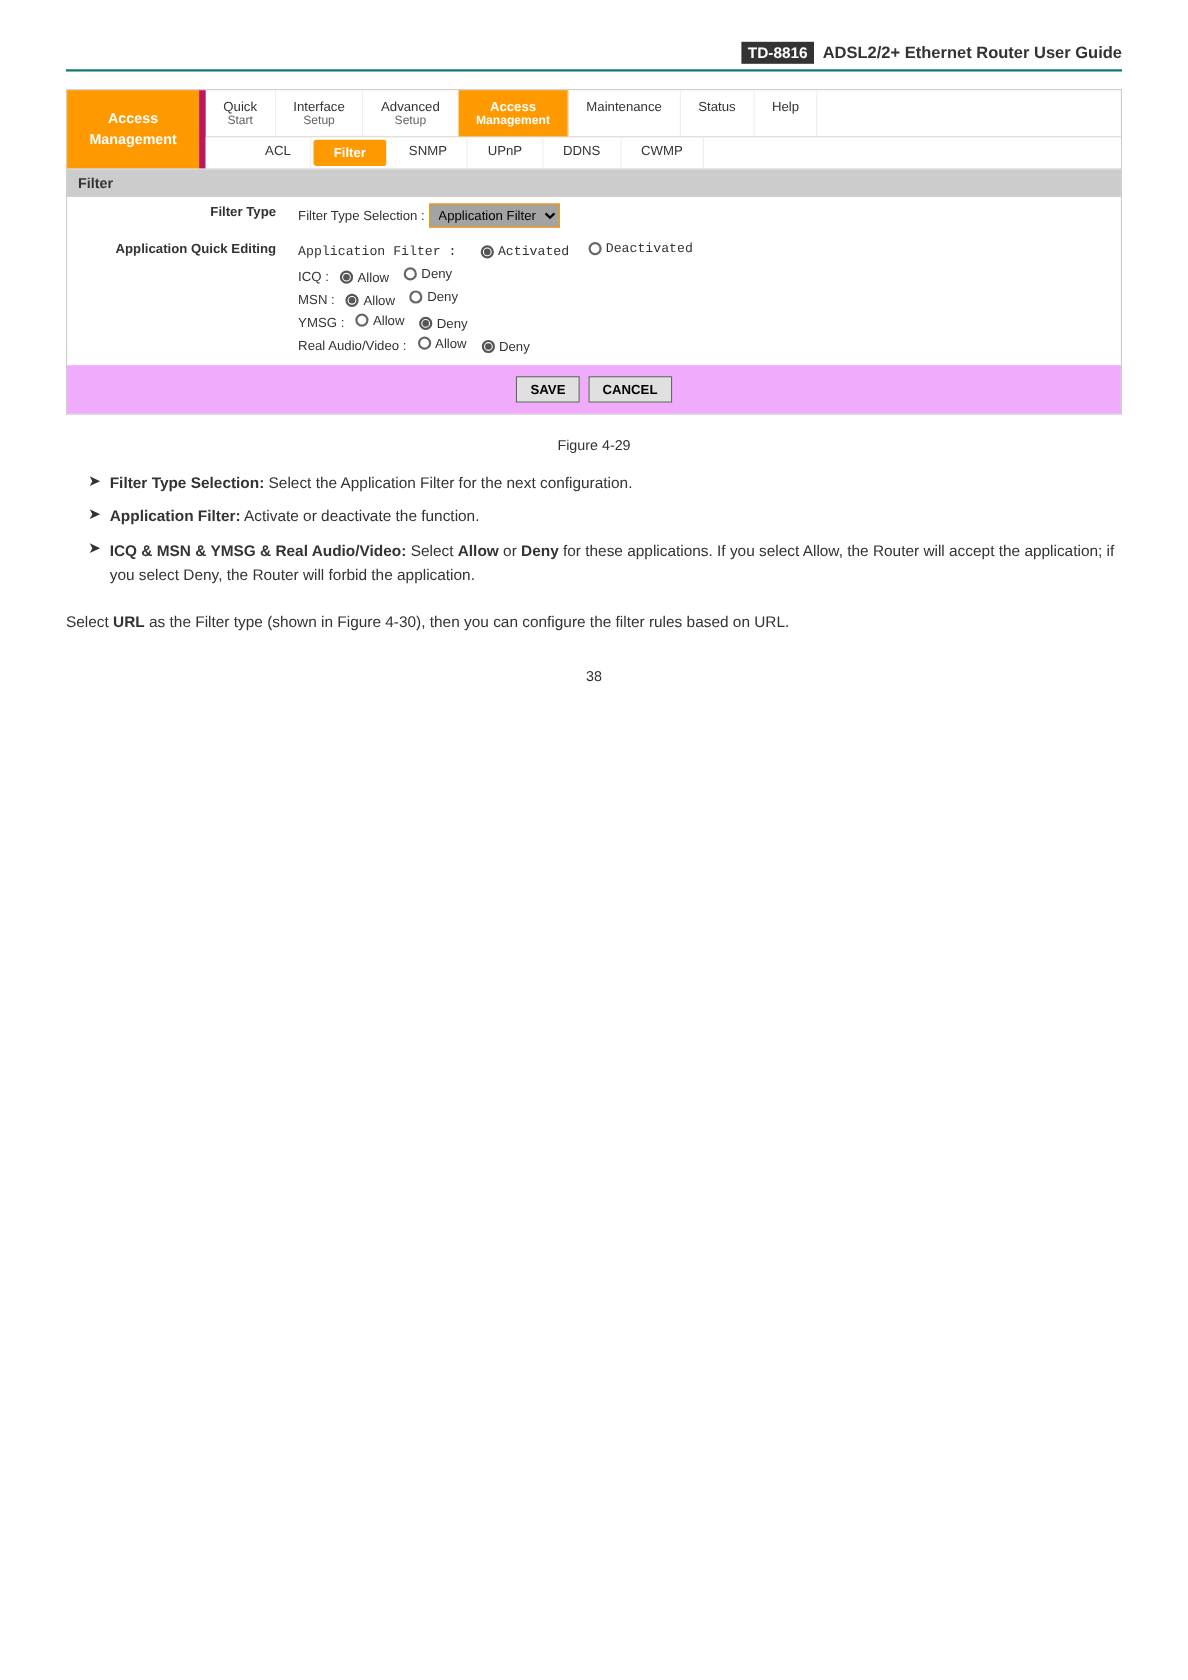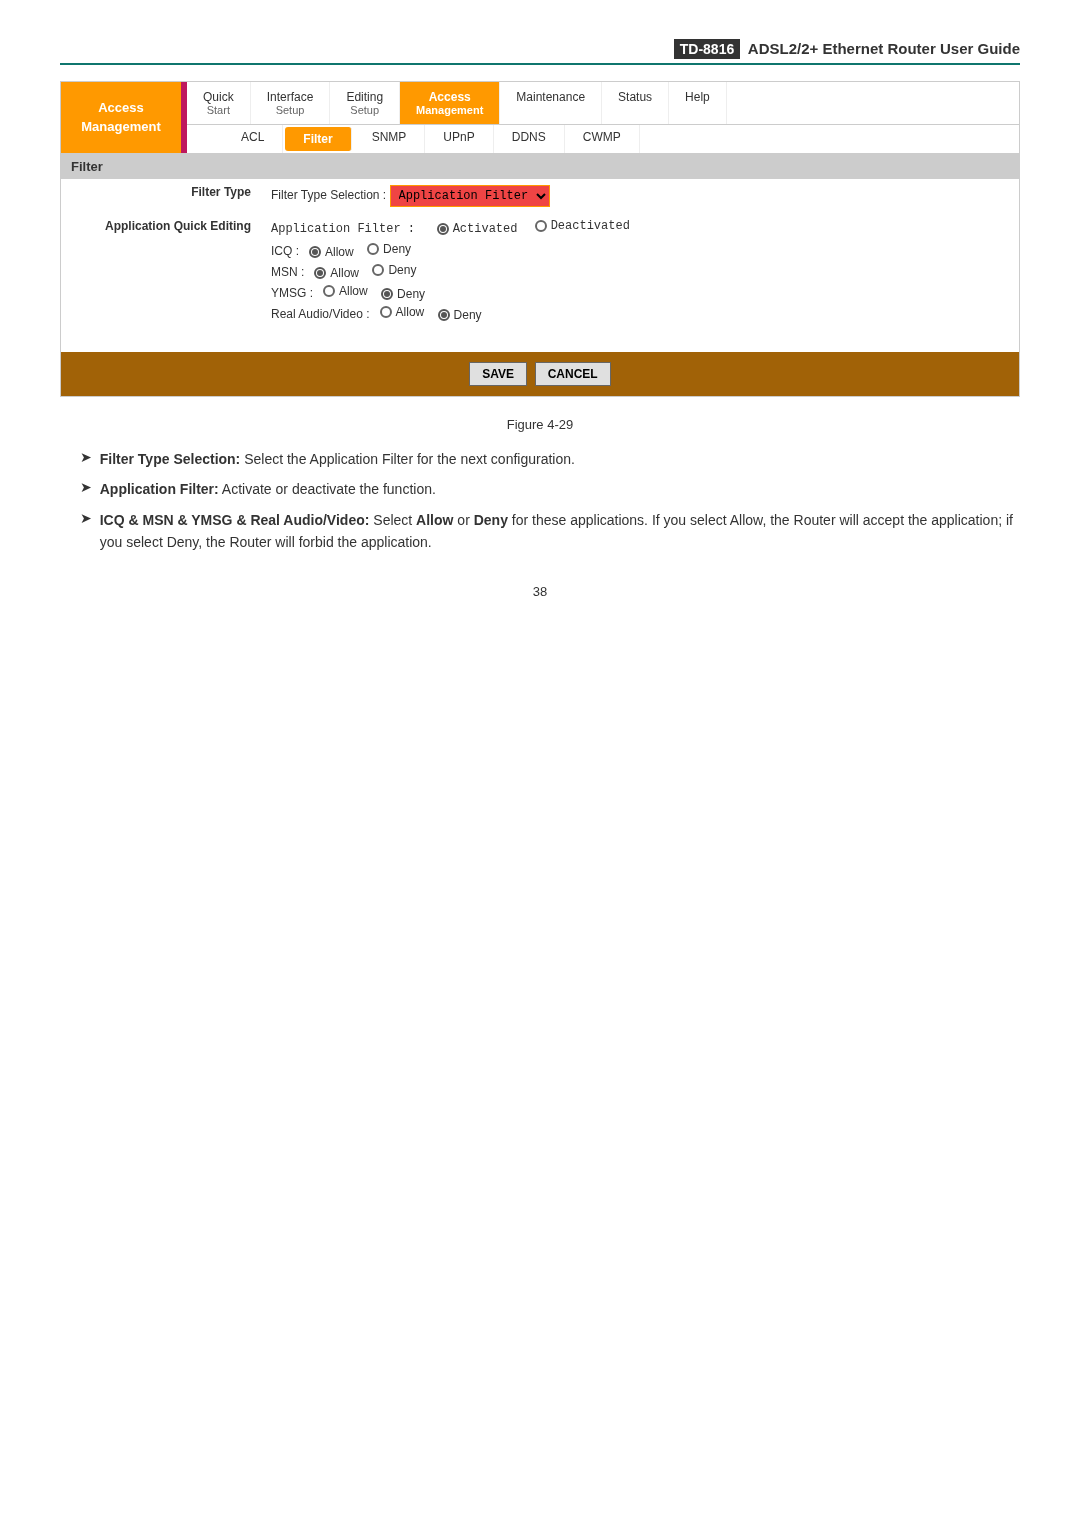--- a/index.html
+++ b/index.html
@@ -165,31 +165,29 @@
       height: 6px;
       border-radius: 50%;
       background: #555;
     }
 
     
     .filter-select {
       border: 1px solid #f90;
       padding: 2px 4px;
       font-size: 12px;
-      background: #ef4444;
+      background: #a3a3a3;
       cursor: pointer;
-      font-family: Liberation Mono, monospace;
     }
 
     
     .btn-row {
-      background: #a16207;
+      background: #f0abfc;
       padding: 10px;
       text-align: center;
-      margin-top: 20px;
     }
     .btn {
       padding: 4px 12px;
       font-size: 12px;
       border: 1px solid #666;
       background: #e0e0e0;
       cursor: pointer;
       margin: 0 2px;
       font-weight: bold;
     }
@@ -258,21 +256,21 @@
       <div class="nav-top">
         <div class="nav-item">
           <div>Quick</div>
           <div class="nav-label">Start</div>
         </div>
         <div class="nav-item">
           <div>Interface</div>
           <div class="nav-label">Setup</div>
         </div>
         <div class="nav-item">
-          <div>Editing</div>
+          <div>Advanced</div>
           <div class="nav-label">Setup</div>
         </div>
         <div class="nav-item active">
           <div>Access</div>
           <div class="nav-label">Management</div>
         </div>
         <div class="nav-item">
           <div>Maintenance</div>
         </div>
         <div class="nav-item">
@@ -411,17 +409,20 @@
     <div class="bullet-item">
       <span class="bullet-arrow">➤</span>
       <span class="bullet-text">
         <span class="bold">ICQ &amp; MSN &amp; YMSG &amp; Real Audio/Video:</span>
         <span> Select <strong>Allow</strong> or <strong>Deny</strong> for these applications. If you select Allow, the Router will accept the application; if you select Deny, the Router will forbid the application.</span>
       </span>
     </div>
   </div>
 
   <div class="body-section">
+    <div class="body-para">
+      Select <strong>URL</strong> as the Filter type (shown in Figure 4-30), then you can configure the filter rules based on URL.
+    </div>
   </div>
 
   <div class="page-number">38</div>
 
 </div>
 
 </body></html>

